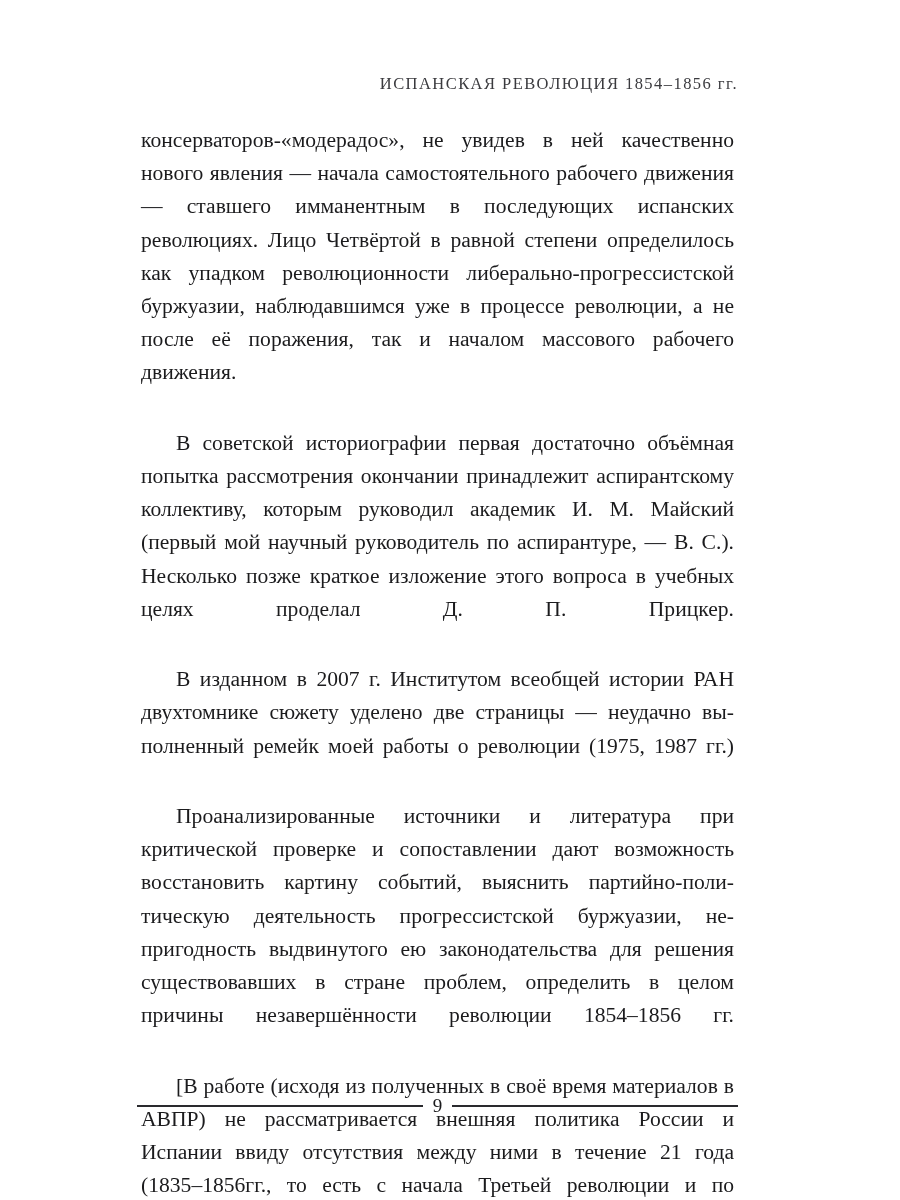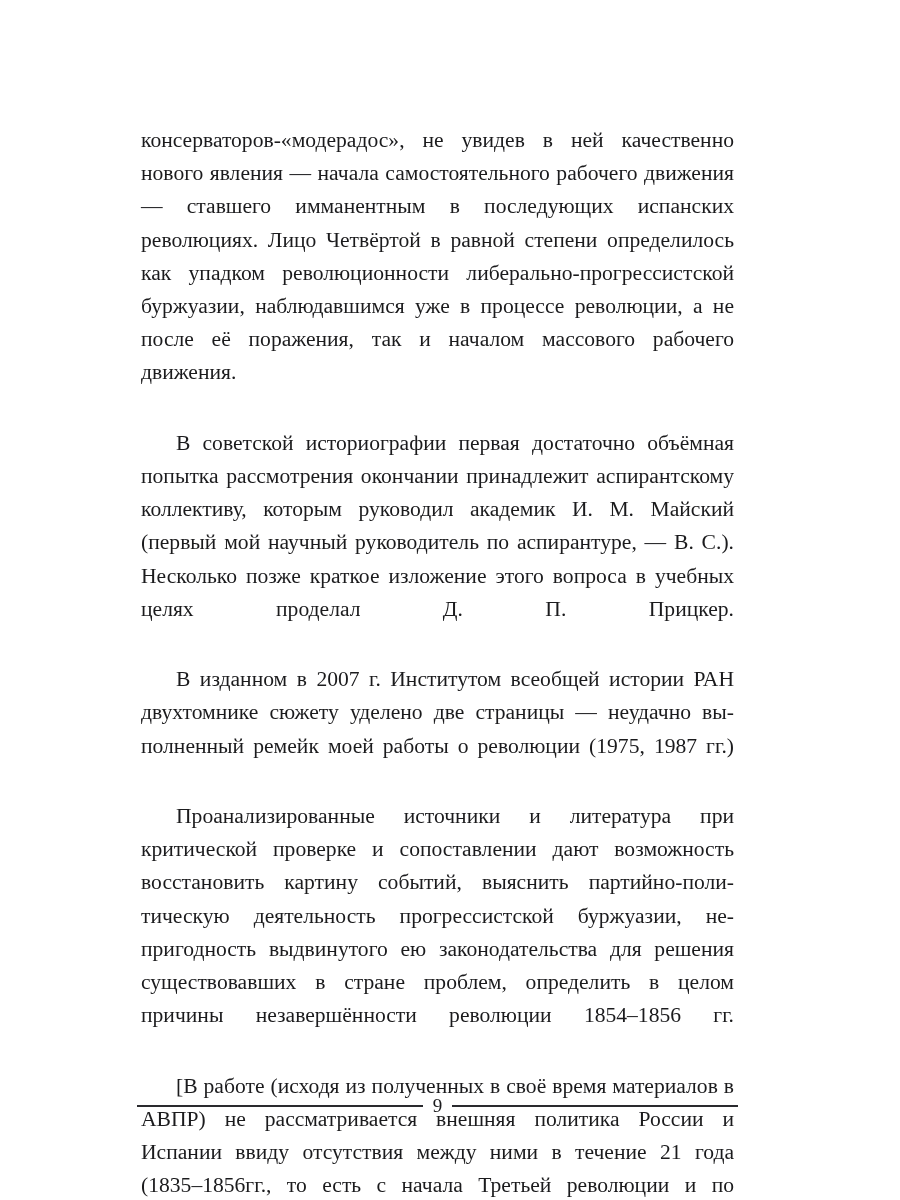--- a/index.html
+++ b/index.html
@@ -105,20 +105,21 @@
     line-height: 1;
     padding: 0 3px;
     white-space: nowrap;
   }
 </style>
 </head>
 <body>
 
 <div class="page">
 
+  <div class="running-head">ИСПАНСКАЯ РЕВОЛЮЦИЯ 1854–1856 гг.</div>
 
   <div class="textblock">
 
     <p class="para">консерваторов-«модерадос», не увидев в ней качественно нового явления — начала самостоятельного рабочего дви­жения — ставшего имманентным в последующих испанских революциях. Лицо Четвёртой в равной степени определи­лось как упадком революционности либерально-прогрес­систской буржуазии, наблюдавшимся уже в процессе рево­люции, а не после её поражения, так и началом массового рабочего движения.</p>
 
 
     <p class="para indent"><span>В советской историографии первая достаточно объ­ёмная попытка рассмотрения окончании принадлежит аспирантскому коллективу, которым руководил академик И. М. Майский (первый мой научный руководитель по аспирантуре, — </span><span class="ital">В. С.</span><span>). Несколько позже краткое изложение этого вопроса в учебных целях проделал Д. П. Прицкер.</span></p>
 
     <p class="para indent">В изданном в 2007 г. Институтом всеобщей истории РАН двухтомнике сюжету уделено две страницы — неудачно вы­полненный ремейк моей работы о революции (1975, 1987 гг.)</p>
 

